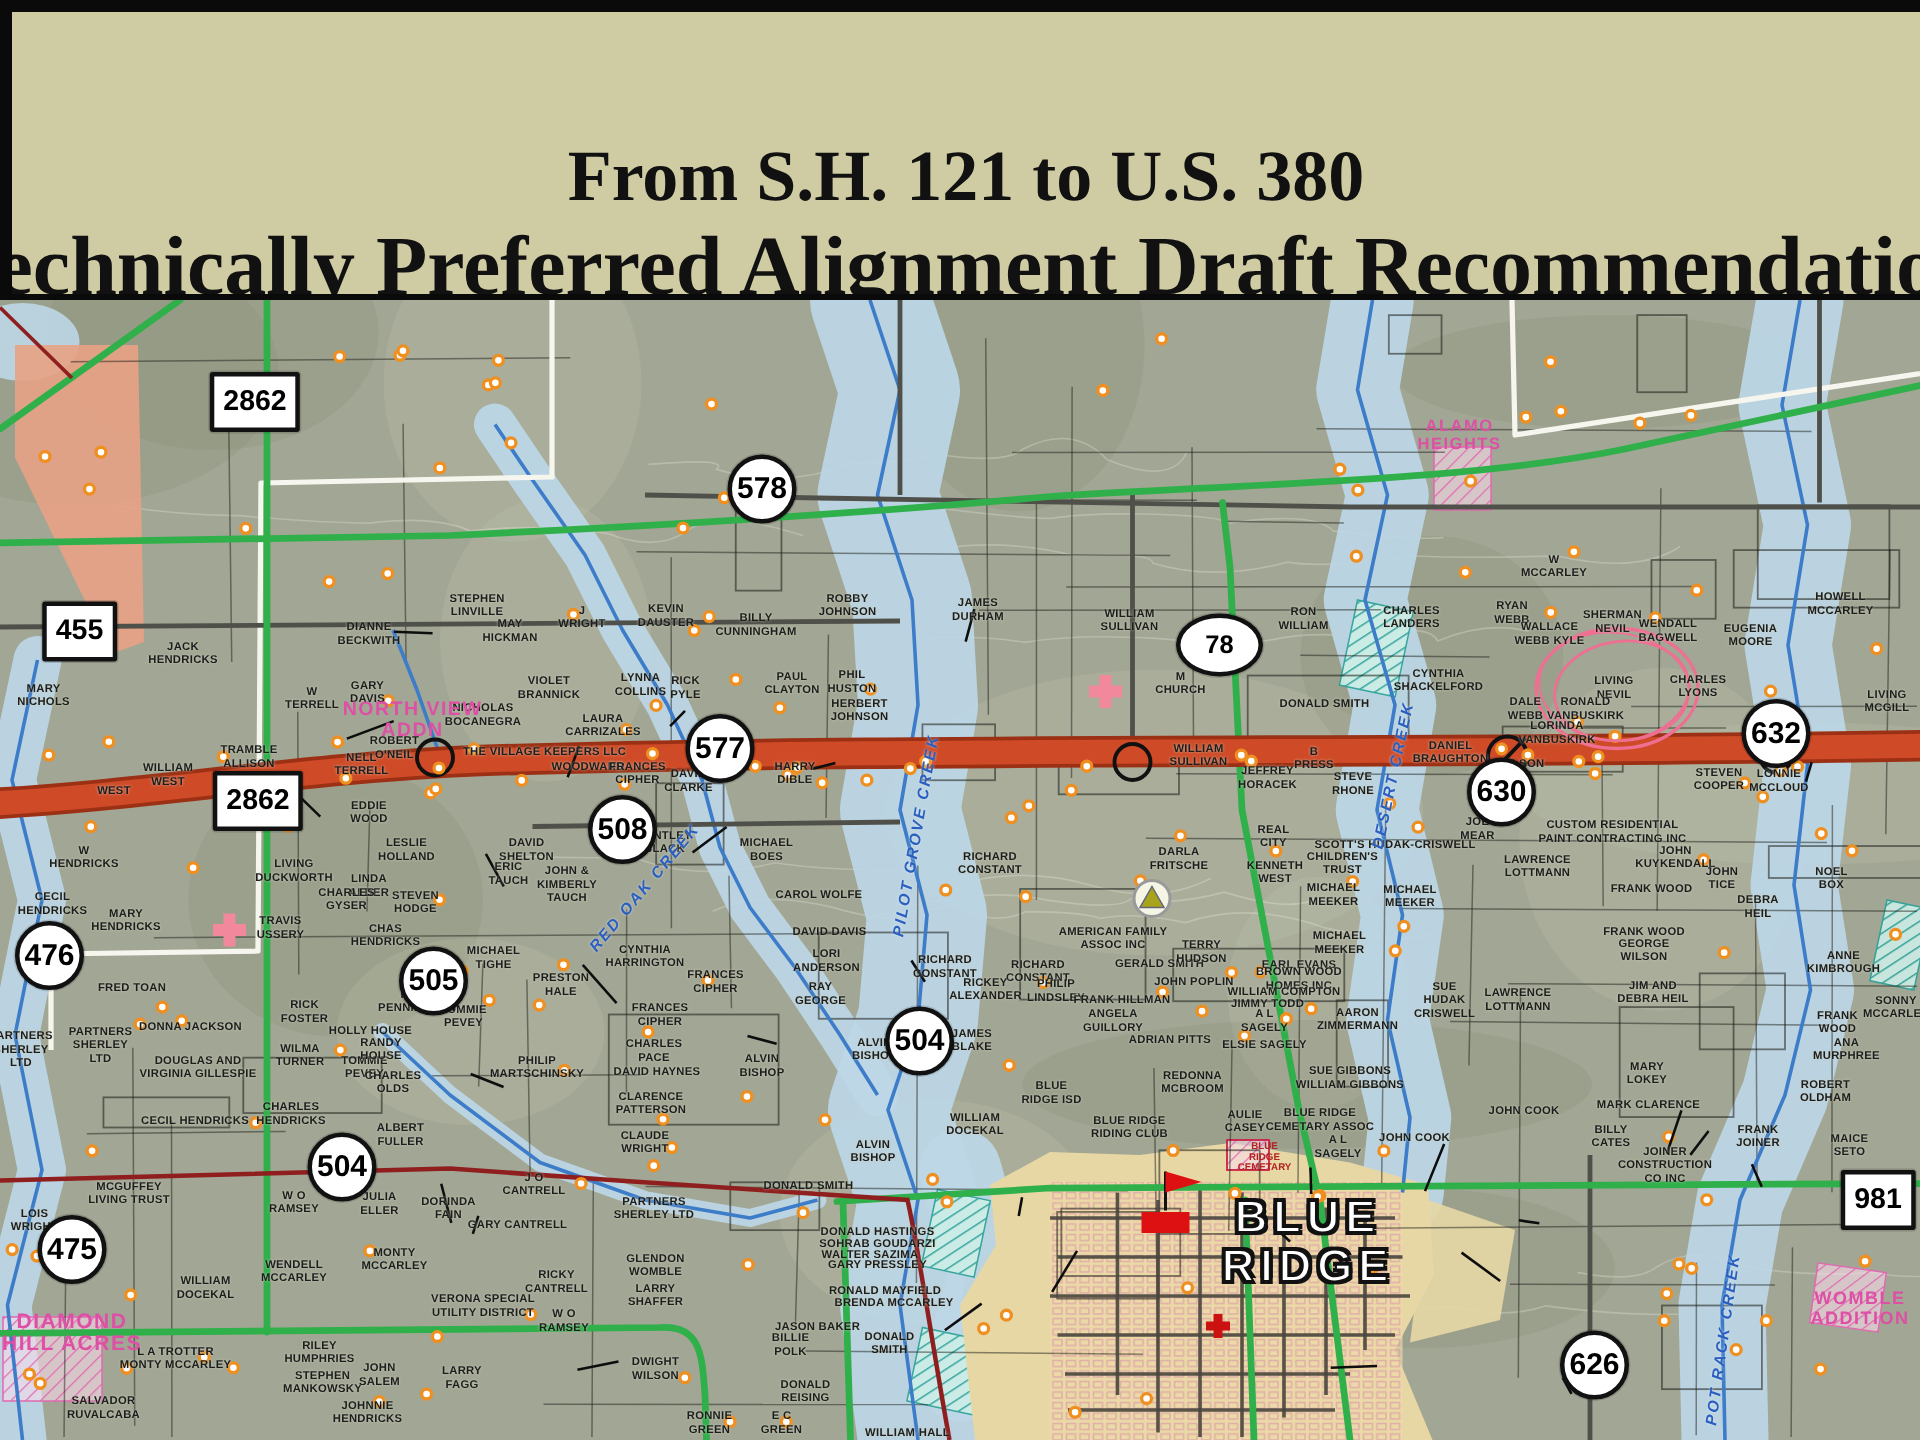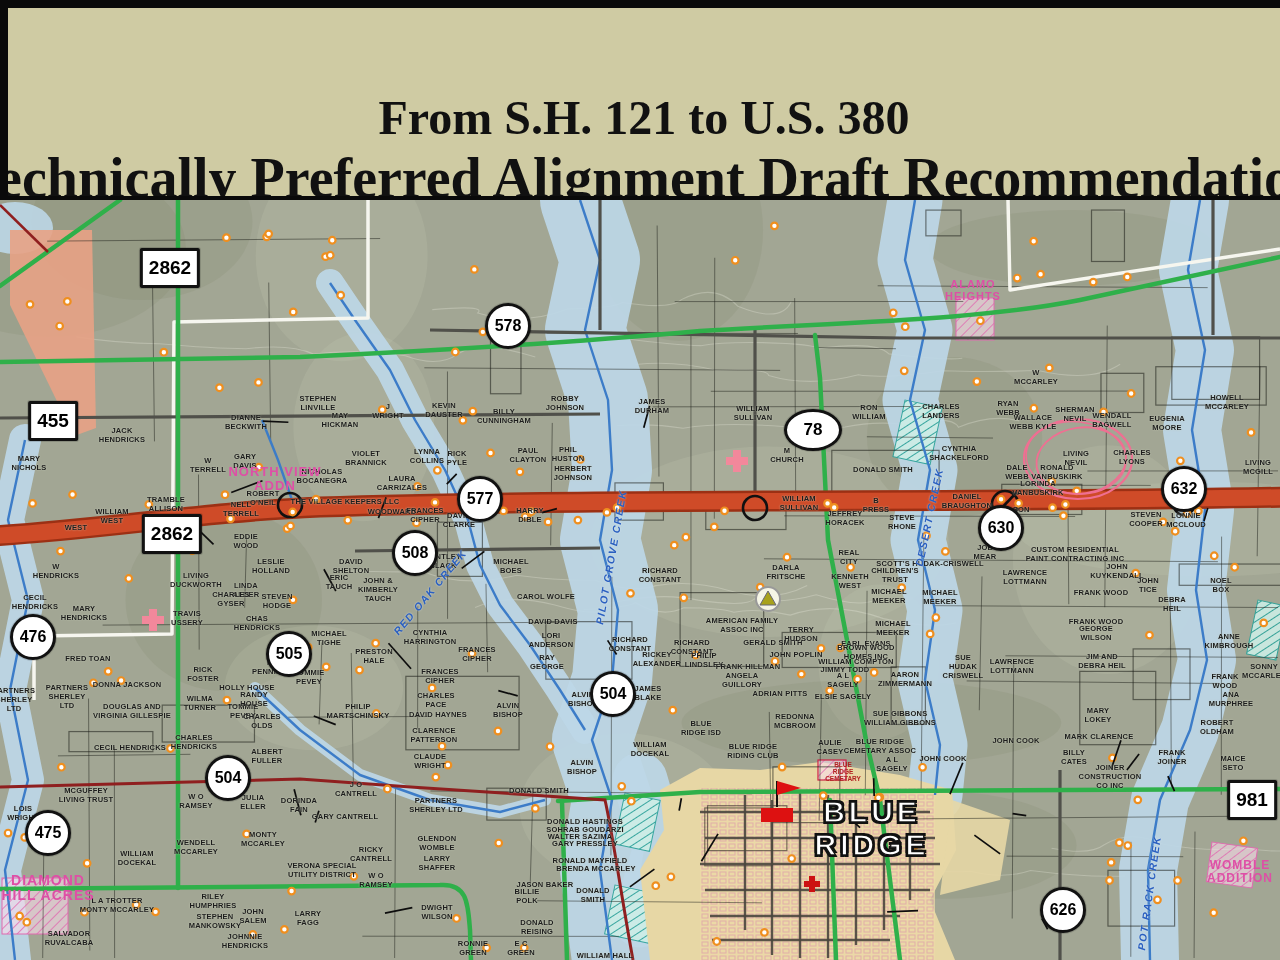--- a/index.html
+++ b/index.html
@@ -28,21 +28,21 @@
          line-height:1.1;white-space:pre-line;font-size:6.5px;}
   #town{position:absolute;transform:translate(-50%,-50%);font-size:30px;font-weight:700;color:#fff;
         letter-spacing:4px;line-height:1.1;text-align:center;white-space:pre-line;
         -webkit-text-stroke:1.3px #111;
         text-shadow:2px 2px 0 #111,-2px -2px 0 #111,2px -2px 0 #111,-2px 2px 0 #111;z-index:4;}
   
   .shield{position:absolute;transform:translate(-50%,-50%);z-index:5;background:#fff;color:#000;
           display:flex;align-items:center;justify-content:center;font-weight:700;
           box-shadow:0 0 0 1px rgba(0,0,0,.15);}
   .shield.rect{border:3px solid #111;border-radius:2px;font-size:19px;padding:2px 6px;height:30px;}
-  .shield.circle{border:3px solid #111;border-radius:50%;width:40px;height:40px;font-size:16px;}
+  .shield.circle{border:3px solid #111;border-radius:50%;width:40px;height:40px;font-size:20px;}
   .shield.oval{border:3px solid #111;border-radius:50%;width:52px;height:36px;font-size:17px;}
 </style>
 </head>
 <body>
 
 <div id="stage">
   <svg id="mapsvg" width="1280" height="960">
       <defs>
         <clipPath id="mapclip">
           <rect x="0" y="198" width="1280" height="762"></rect>
@@ -544,21 +544,21 @@
       <div class="owner" style="left: 208px; top: 466px;">W
 TERRELL</div>
       <div class="owner" style="left: 245px; top: 462px;">GARY
 DAVIS</div>
       <div class="owner" style="left: 166px; top: 505px;">TRAMBLE
 ALLISON</div>
       <div class="owner" style="left: 241px; top: 510px;">NELL
 TERRELL</div>
       <div class="owner" style="left: 263px; top: 499px;">ROBERT
 O'NEIL</div>
-      <div class="owner" style="left: 345px; top: 502px;">THE VILLAGE KEEPERS LLC</div>
+      <div class="owner" style="left: 345px; top: 502px; padding-left: 36px;">THE VILLAGE KEEPERS LLC</div>
       <div class="owner" style="left: 392px; top: 512px;">WOODWARD</div>
       <div class="owner" style="left: 425px; top: 516px;">FRANCES
 CIPHER</div>
       <div class="owner" style="left: 459px; top: 521px;">DAVID
 CLARKE</div>
       <div class="owner" style="left: 530px; top: 516px;">HARRY
 DIBLE</div>
       <div class="owner" style="left: 799px; top: 504px;">WILLIAM
 SULLIVAN</div>
       <div class="owner" style="left: 876px; top: 506px;">B

